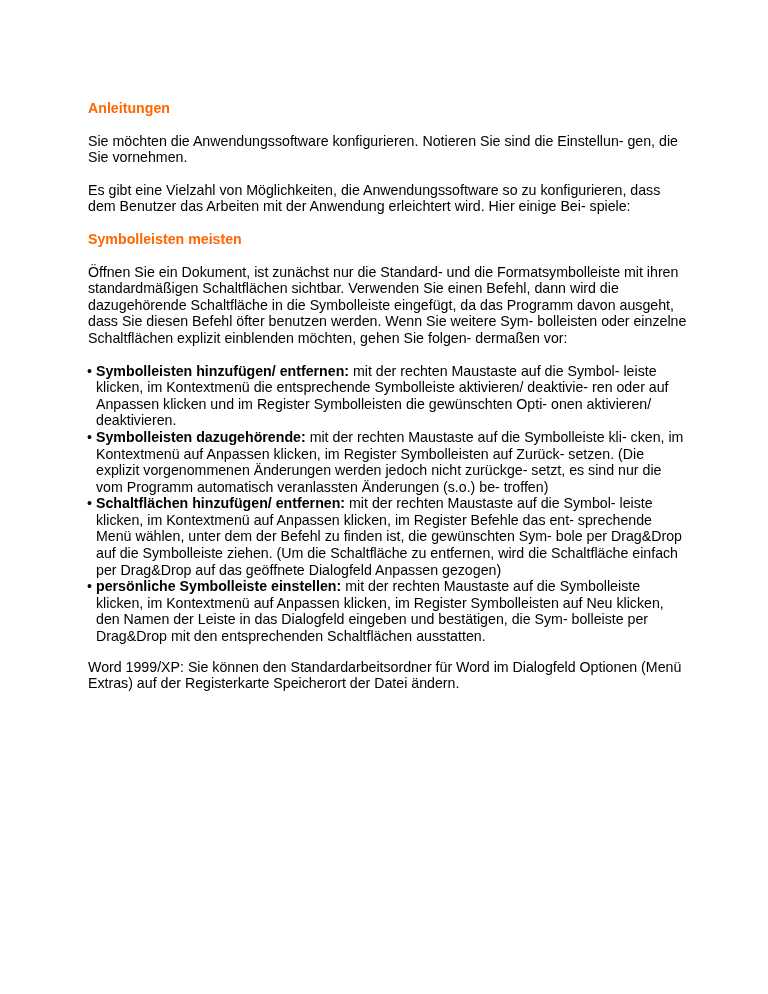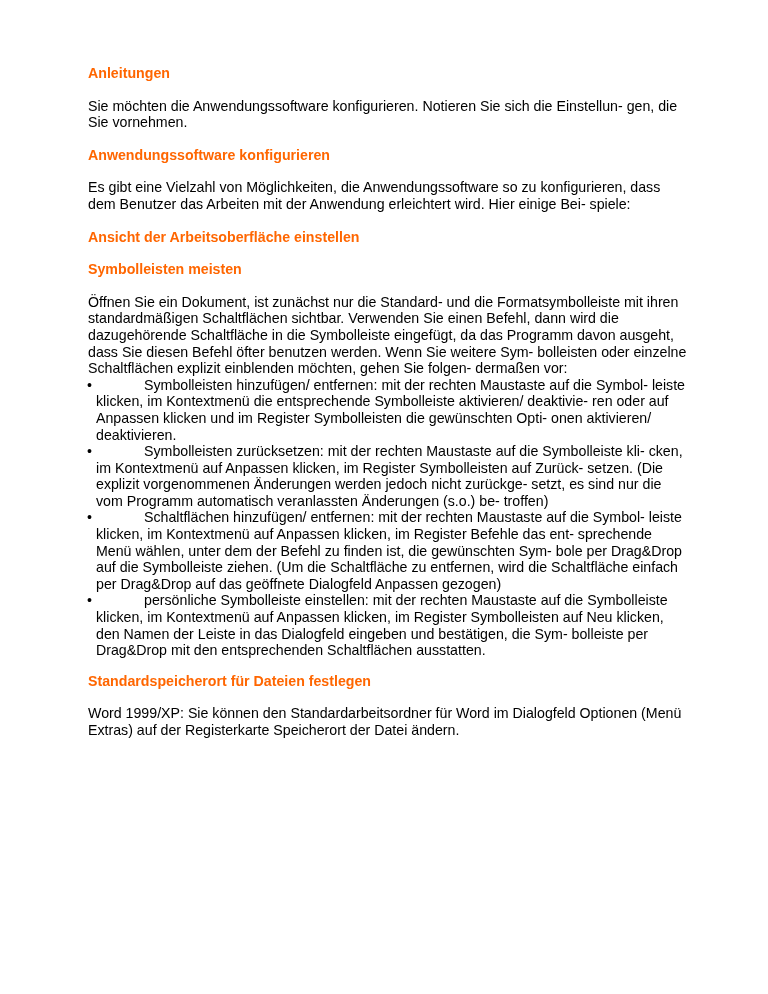--- a/index.html
+++ b/index.html
@@ -1,46 +1,43 @@
 <!DOCTYPE html>
 <html><head>
 <meta charset="utf-8">
 <style>
   html, body { margin: 0; padding: 0; background: #ffffff; }
   body { width: 768px; height: 994px; position: relative; overflow: hidden; }
   .page {
-    position: absolute; left: 88px; top: 65px; width: 600px;
+    position: absolute; left: 88px; top: 100px; width: 600px;
     font-family: "Liberation Sans", sans-serif; font-size: 14.2px; line-height: 16.6px; color: #000;
   }
   h2 {
     font-size: 14.2px; font-weight: bold; color: #ff6600; margin: 0 0 16px 0; line-height: 16.6px;
   }
   p { margin: 0 0 16px 0; }
   ul { margin: 0 0 14px 0; padding: 0; list-style: none; }
   li { position: relative; padding-left: 8px; margin: 0; }
   li .bullet { position: absolute; left: -1px; top: 0; }
-  li b { font-weight: normal; margin-left: 48px; }
-  .tight { margin-bottom: 0; }
+  li b { font-weight: bold; }
+  .tight { margin-bottom: 16px; }
 </style>
 </head>
 <body>
 
 <div class="page">
   <h2>Anleitungen</h2>
-  <p>Sie möchten die Anwendungssoftware konfigurieren. Notieren Sie sich die Einstellun- gen, die Sie vornehmen.</p>
+  <p>Sie möchten die Anwendungssoftware konfigurieren. Notieren Sie sind die Einstellun- gen, die Sie vornehmen.</p>
 
-  <h2>Anwendungssoftware konfigurieren</h2>
   <p>Es gibt eine Vielzahl von Möglichkeiten, die Anwendungssoftware so zu konfigurieren, dass dem Benutzer das Arbeiten mit der Anwendung erleichtert wird. Hier einige Bei- spiele:</p>
 
-  <h2>Ansicht der Arbeitsoberfläche einstellen</h2>
 
   <h2>Symbolleisten meisten</h2>
   <p class="tight">Öffnen Sie ein Dokument, ist zunächst nur die Standard- und die Formatsymbolleiste mit ihren standardmäßigen Schaltflächen sichtbar. Verwenden Sie einen Befehl, dann wird die dazugehörende Schaltfläche in die Symbolleiste eingefügt, da das Programm davon ausgeht, dass Sie diesen Befehl öfter benutzen werden. Wenn Sie weitere Sym- bolleisten oder einzelne Schaltflächen explizit einblenden möchten, gehen Sie folgen- dermaßen vor:</p>
   <ul>
     <li><span class="bullet">•</span><b>Symbolleisten hinzufügen/ entfernen:</b><span> mit der rechten Maustaste auf die Symbol- leiste klicken, im Kontextmenü die entsprechende Symbolleiste aktivieren/ deaktivie- ren oder auf Anpassen klicken und im Register Symbolleisten die gewünschten Opti- onen aktivieren/ deaktivieren.</span></li>
-    <li><span class="bullet">•</span><b>Symbolleisten zurücksetzen:</b><span> mit der rechten Maustaste auf die Symbolleiste kli- cken, im Kontextmenü auf Anpassen klicken, im Register Symbolleisten auf Zurück- setzen. (Die explizit vorgenommenen Änderungen werden jedoch nicht zurückge- setzt, es sind nur die vom Programm automatisch veranlassten Änderungen (s.o.) be- troffen)</span></li>
+    <li><span class="bullet">•</span><b>Symbolleisten dazugehörende:</b><span> mit der rechten Maustaste auf die Symbolleiste kli- cken, im Kontextmenü auf Anpassen klicken, im Register Symbolleisten auf Zurück- setzen. (Die explizit vorgenommenen Änderungen werden jedoch nicht zurückge- setzt, es sind nur die vom Programm automatisch veranlassten Änderungen (s.o.) be- troffen)</span></li>
     <li><span class="bullet">•</span><b>Schaltflächen hinzufügen/ entfernen:</b><span> mit der rechten Maustaste auf die Symbol- leiste klicken, im Kontextmenü auf Anpassen klicken, im Register Befehle das ent- sprechende Menü wählen, unter dem der Befehl zu finden ist, die gewünschten Sym- bole per Drag&amp;Drop auf die Symbolleiste ziehen. (Um die Schaltfläche zu entfernen, wird die Schaltfläche einfach per Drag&amp;Drop auf das geöffnete Dialogfeld Anpassen gezogen)</span></li>
     <li><span class="bullet">•</span><b>persönliche Symbolleiste einstellen:</b><span> mit der rechten Maustaste auf die Symbolleiste klicken, im Kontextmenü auf Anpassen klicken, im Register Symbolleisten auf Neu klicken, den Namen der Leiste in das Dialogfeld eingeben und bestätigen, die Sym- bolleiste per Drag&amp;Drop mit den entsprechenden Schaltflächen ausstatten.</span></li>
   </ul>
 
-  <h2>Standardspeicherort für Dateien festlegen</h2>
   <p>Word 1999/XP: Sie können den Standardarbeitsordner für Word im Dialogfeld Optionen (Menü Extras) auf der Registerkarte Speicherort der Datei ändern.</p>
 </div>
 
 </body></html>

